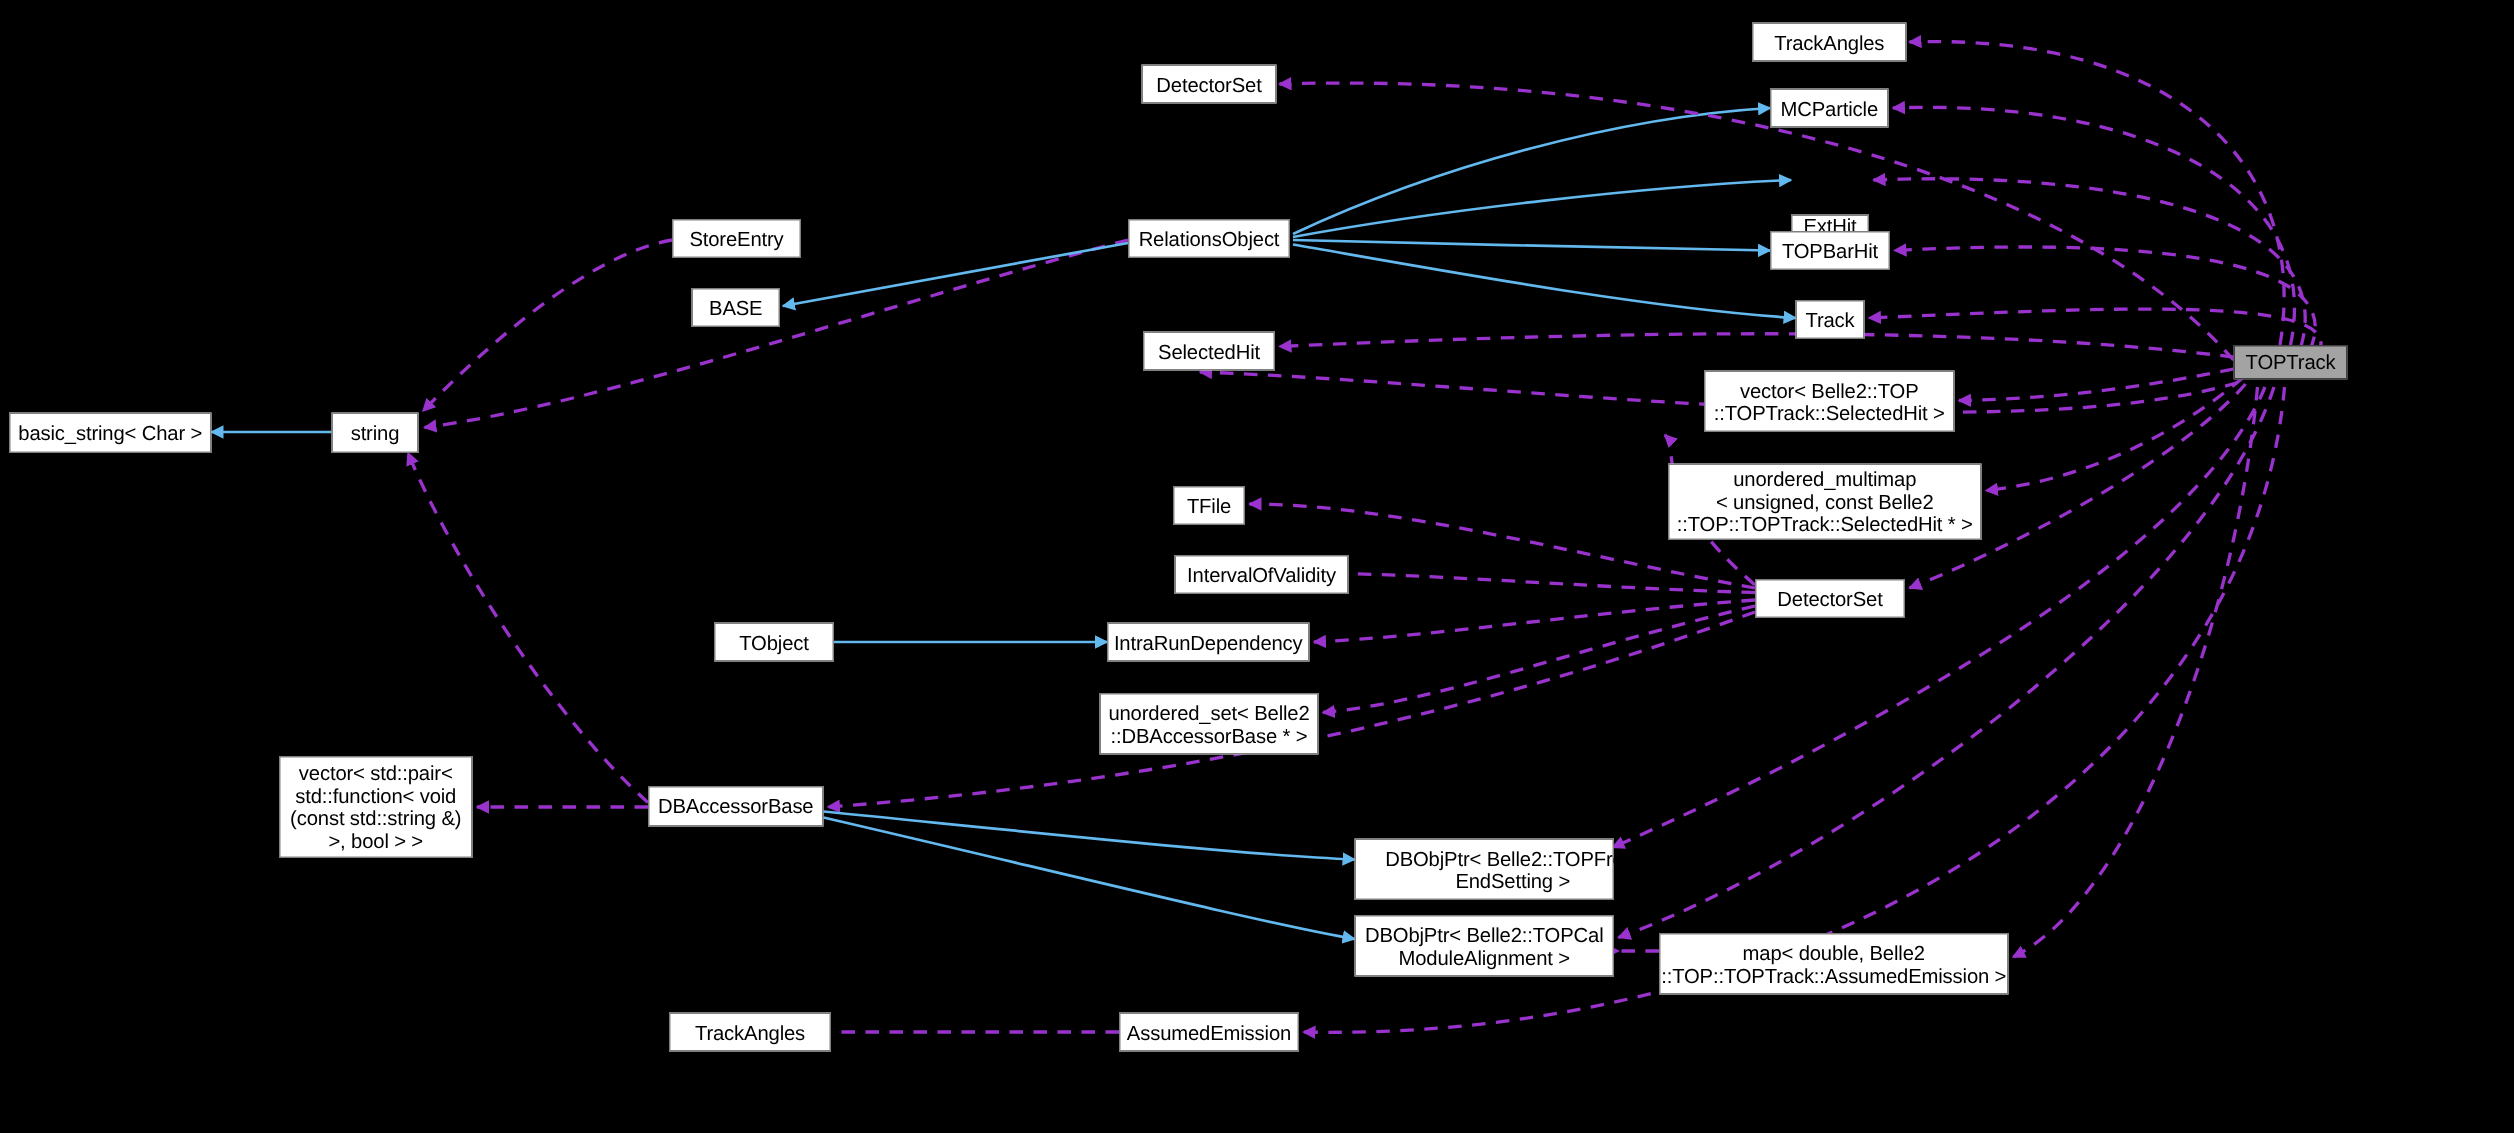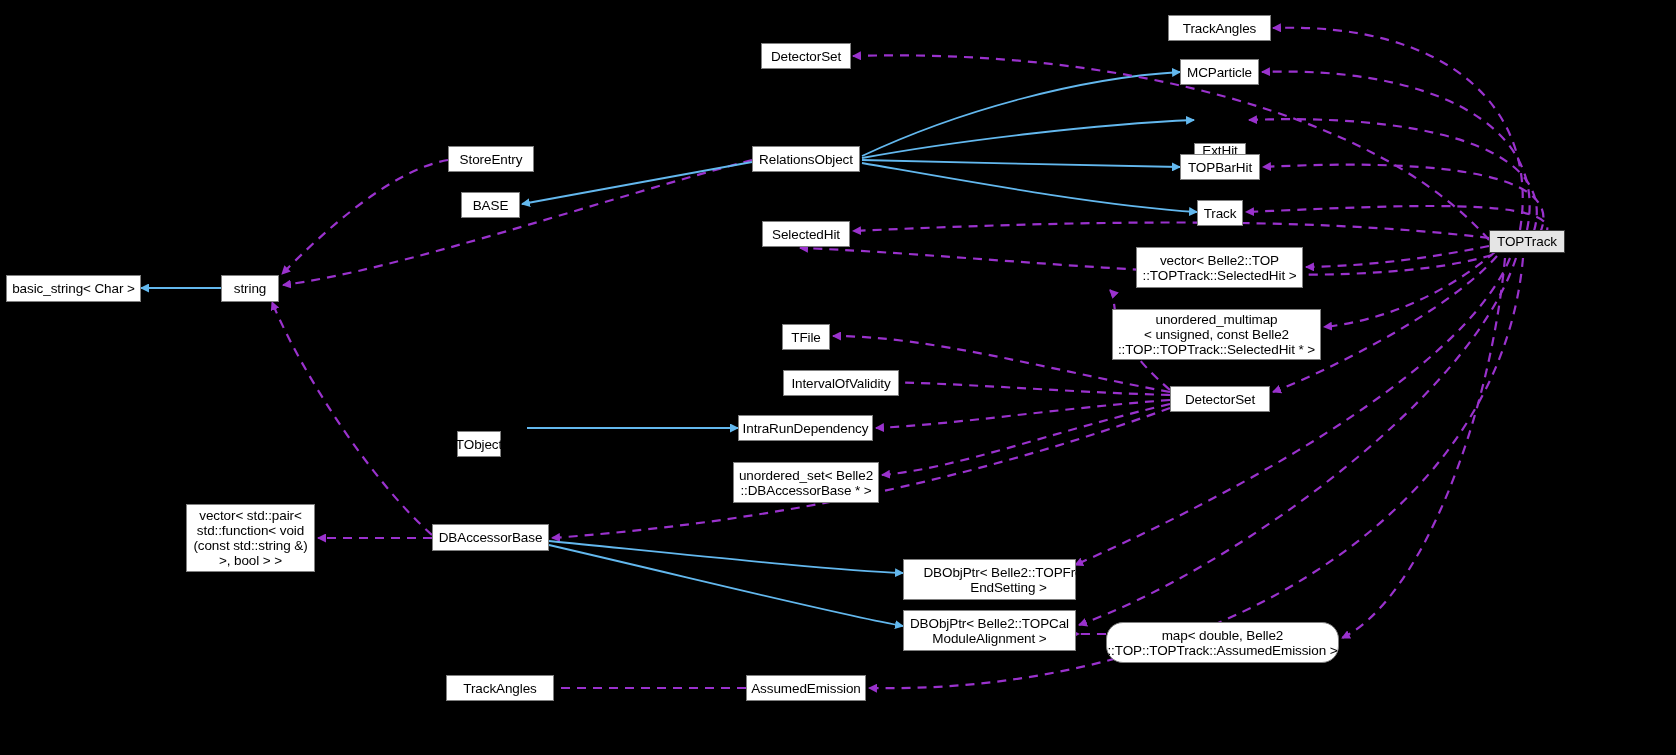--- a/index.html
+++ b/index.html
@@ -32,21 +32,21 @@
     line-height: 15px;
     text-align: center;
     display: flex;
     align-items: center;
     justify-content: center;
     white-space: pre;
     letter-spacing: -0.1px;
     z-index: 5;
   }
   .node.highlight {
-    background: #e5e5e5;
+    background: #a3a3a3;
     border: 1px solid #404040;
   }
   .node .label { display: block; }
 </style>
 </head>
 <body>
 
 <div id="diagram">
 
   <svg id="edges" viewBox="0 0 1676 755" xmlns="http://www.w3.org/2000/svg">
@@ -97,21 +97,21 @@
         <path d="M 746,688 L 538,688" fill="none" stroke="#9a32cd" stroke-width="2.2" stroke-dasharray="9,7" marker-end="url(#ah-purple)"></path>
         <path d="M 1106,634 C 1060,634 1010,634 1079,634" fill="none" stroke="#9a32cd" stroke-width="2.2" stroke-dasharray="9,7" marker-end="url(#ah-purple)"></path>
       </g>
   </svg>
 
   <div id="node-layer">
       <div class="node" style="left: 6px; top: 275px; width: 135px; height: 27px;"><span class="label">basic_string&lt; Char &gt;</span></div>
       <div class="node" style="left: 221px; top: 275px; width: 58px; height: 27px;"><span class="label">string</span></div>
       <div class="node" style="left: 448px; top: 146px; width: 86px; height: 26px;"><span class="label">StoreEntry</span></div>
       <div class="node" style="left: 461px; top: 192px; width: 59px; height: 26px; text-align: right;"><span class="label">BASE</span></div>
-      <div class="node" style="left: 457px; top: 415px; width: 44px; height: 26px; margin-top: 16px;"><span class="label">TObject</span></div>
+      <div class="node" style="left: 476px; top: 415px; width: 80px; height: 26px;"><span class="label">TObject</span></div>
       <div class="node" style="left: 186px; top: 504px; width: 129px; height: 68px;"><span class="label">vector&lt; std::pair&lt;
 std::function&lt; void
 (const std::string &amp;)
 &gt;, bool &gt; &gt;</span></div>
       <div class="node" style="left: 432px; top: 524px; width: 117px; height: 27px;"><span class="label">DBAccessorBase</span></div>
       <div class="node" style="left: 446px; top: 675px; width: 108px; height: 26px;"><span class="label">TrackAngles</span></div>
       <div class="node" style="left: 761px; top: 43px; width: 90px; height: 26px;"><span class="label">DetectorSet</span></div>
       <div class="node" style="left: 752px; top: 146px; width: 108px; height: 26px;"><span class="label">RelationsObject</span></div>
       <div class="node" style="left: 762px; top: 221px; width: 88px; height: 26px;"><span class="label">SelectedHit</span></div>
       <div class="node" style="left: 782px; top: 324px; width: 48px; height: 26px;"><span class="label">TFile</span></div>
@@ -128,18 +128,18 @@
       <div class="node" style="left: 1180px; top: 59px; width: 79px; height: 26px;"><span class="label">MCParticle</span></div>
       <div class="node" style="left: 1194px; top: 107px; width: 52px; height: 14px; margin-top: 36px;"><span class="label">ExtHit</span></div>
       <div class="node" style="left: 1180px; top: 154px; width: 80px; height: 26px;"><span class="label">TOPBarHit</span></div>
       <div class="node" style="left: 1197px; top: 200px; width: 46px; height: 26px;"><span class="label">Track</span></div>
       <div class="node" style="left: 1136px; top: 247px; width: 167px; height: 41px;"><span class="label">vector&lt; Belle2::TOP
 ::TOPTrack::SelectedHit &gt;</span></div>
       <div class="node" style="left: 1112px; top: 309px; width: 209px; height: 51px;"><span class="label">unordered_multimap
 &lt; unsigned, const Belle2
 ::TOP::TOPTrack::SelectedHit * &gt;</span></div>
       <div class="node" style="left: 1170px; top: 386px; width: 100px; height: 26px;"><span class="label">DetectorSet</span></div>
-      <div class="node" style="left: 1106px; top: 622px; width: 233px; height: 41px; border-radius: 17px;"><span class="label">map&lt; double, Belle2
+      <div class="node" style="left: 1106px; top: 622px; width: 233px; height: 41px;"><span class="label">map&lt; double, Belle2
 ::TOP::TOPTrack::AssumedEmission &gt;</span></div>
       <div class="node highlight" style="left: 1489px; top: 230px; width: 76px; height: 23px;"><span class="label">TOPTrack</span></div>
     </div>
 
 </div>
 
 </body></html>

